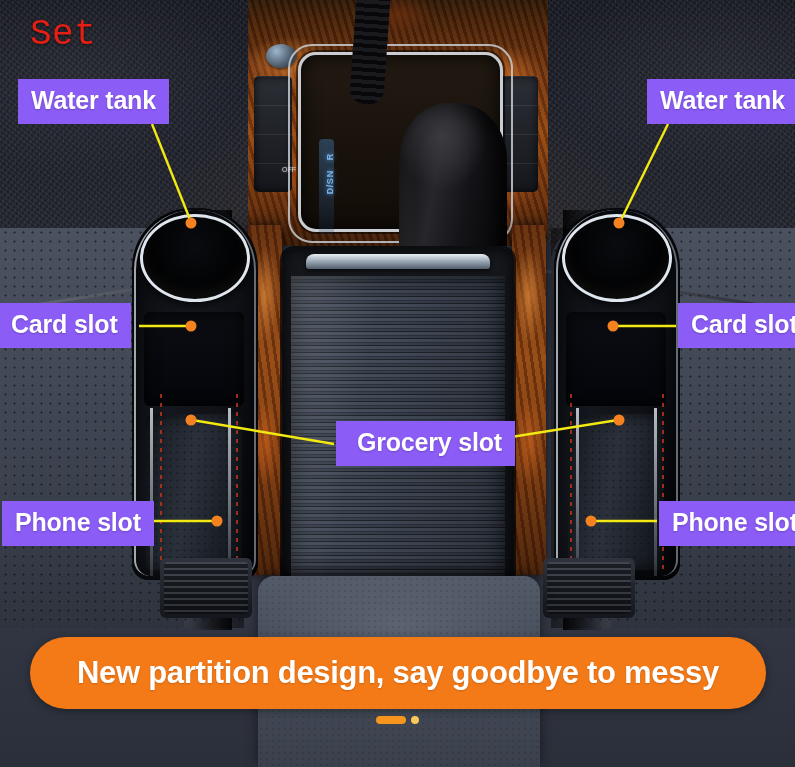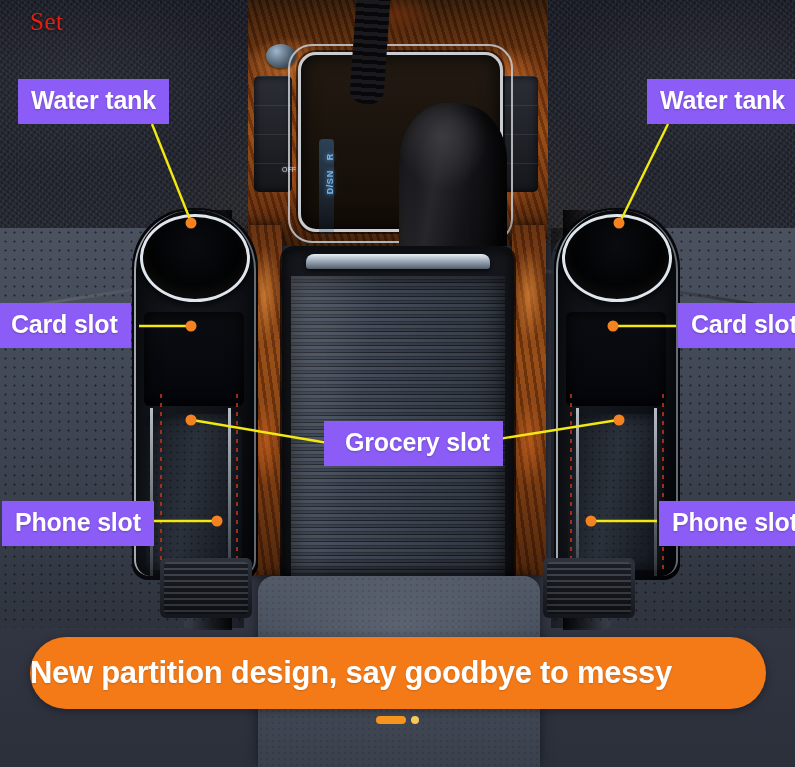--- a/index.html
+++ b/index.html
@@ -324,41 +324,41 @@
     white-space:nowrap;
     letter-spacing:-.2px;
     text-shadow: 0 1px 2px rgba(0,0,0,.22);
   }
 
   
   .lbl-wt-l   { left:18px;  top:79px;  }
   .lbl-wt-r   { left:647px; top:79px;  }
   .lbl-card-l { left:-2px;  top:303px; }
   .lbl-card-r { left:678px; top:303px; }
-  .lbl-groc   { left:324px; top:421px;padding-left:21px; }
+  .lbl-groc   { left:336px; top:421px;padding-left:21px; }
   .lbl-ph-l   { left:2px;   top:501px; }
   .lbl-ph-r   { left:659px; top:501px; }
 
   
   .set-mark {
-    position:absolute; left:30px; top:8px;
+    position:absolute; left:30px; top:14px;
     color:#e51f13;
-    font-family:Liberation Serif, serif;
-    font-size:25px;
+    font-family:Liberation Mono, monospace;
+    font-size:36px;
     font-weight:400;
     letter-spacing:.5px;
     text-shadow: 0 1px 3px rgba(0,0,0,.55);
   }
 
   
   .banner {
     position:absolute; left:30px; top:637px; width:736px; height:72px;
     background:#f47a18;
     border-radius:36px;
-    display:flex; align-items:center; justify-content:flex-start;
+    display:flex; align-items:center; justify-content:center;
     box-shadow: 0 2px 8px rgba(0,0,0,.35);
   }
   .banner-text {
     color:#ffffff;
     font-family:"Liberation Sans", sans-serif;
     font-weight:700;
     font-size:31px;
     letter-spacing:-.3px;
     white-space:nowrap;
     text-shadow: 0 1px 2px rgba(0,0,0,.18);

